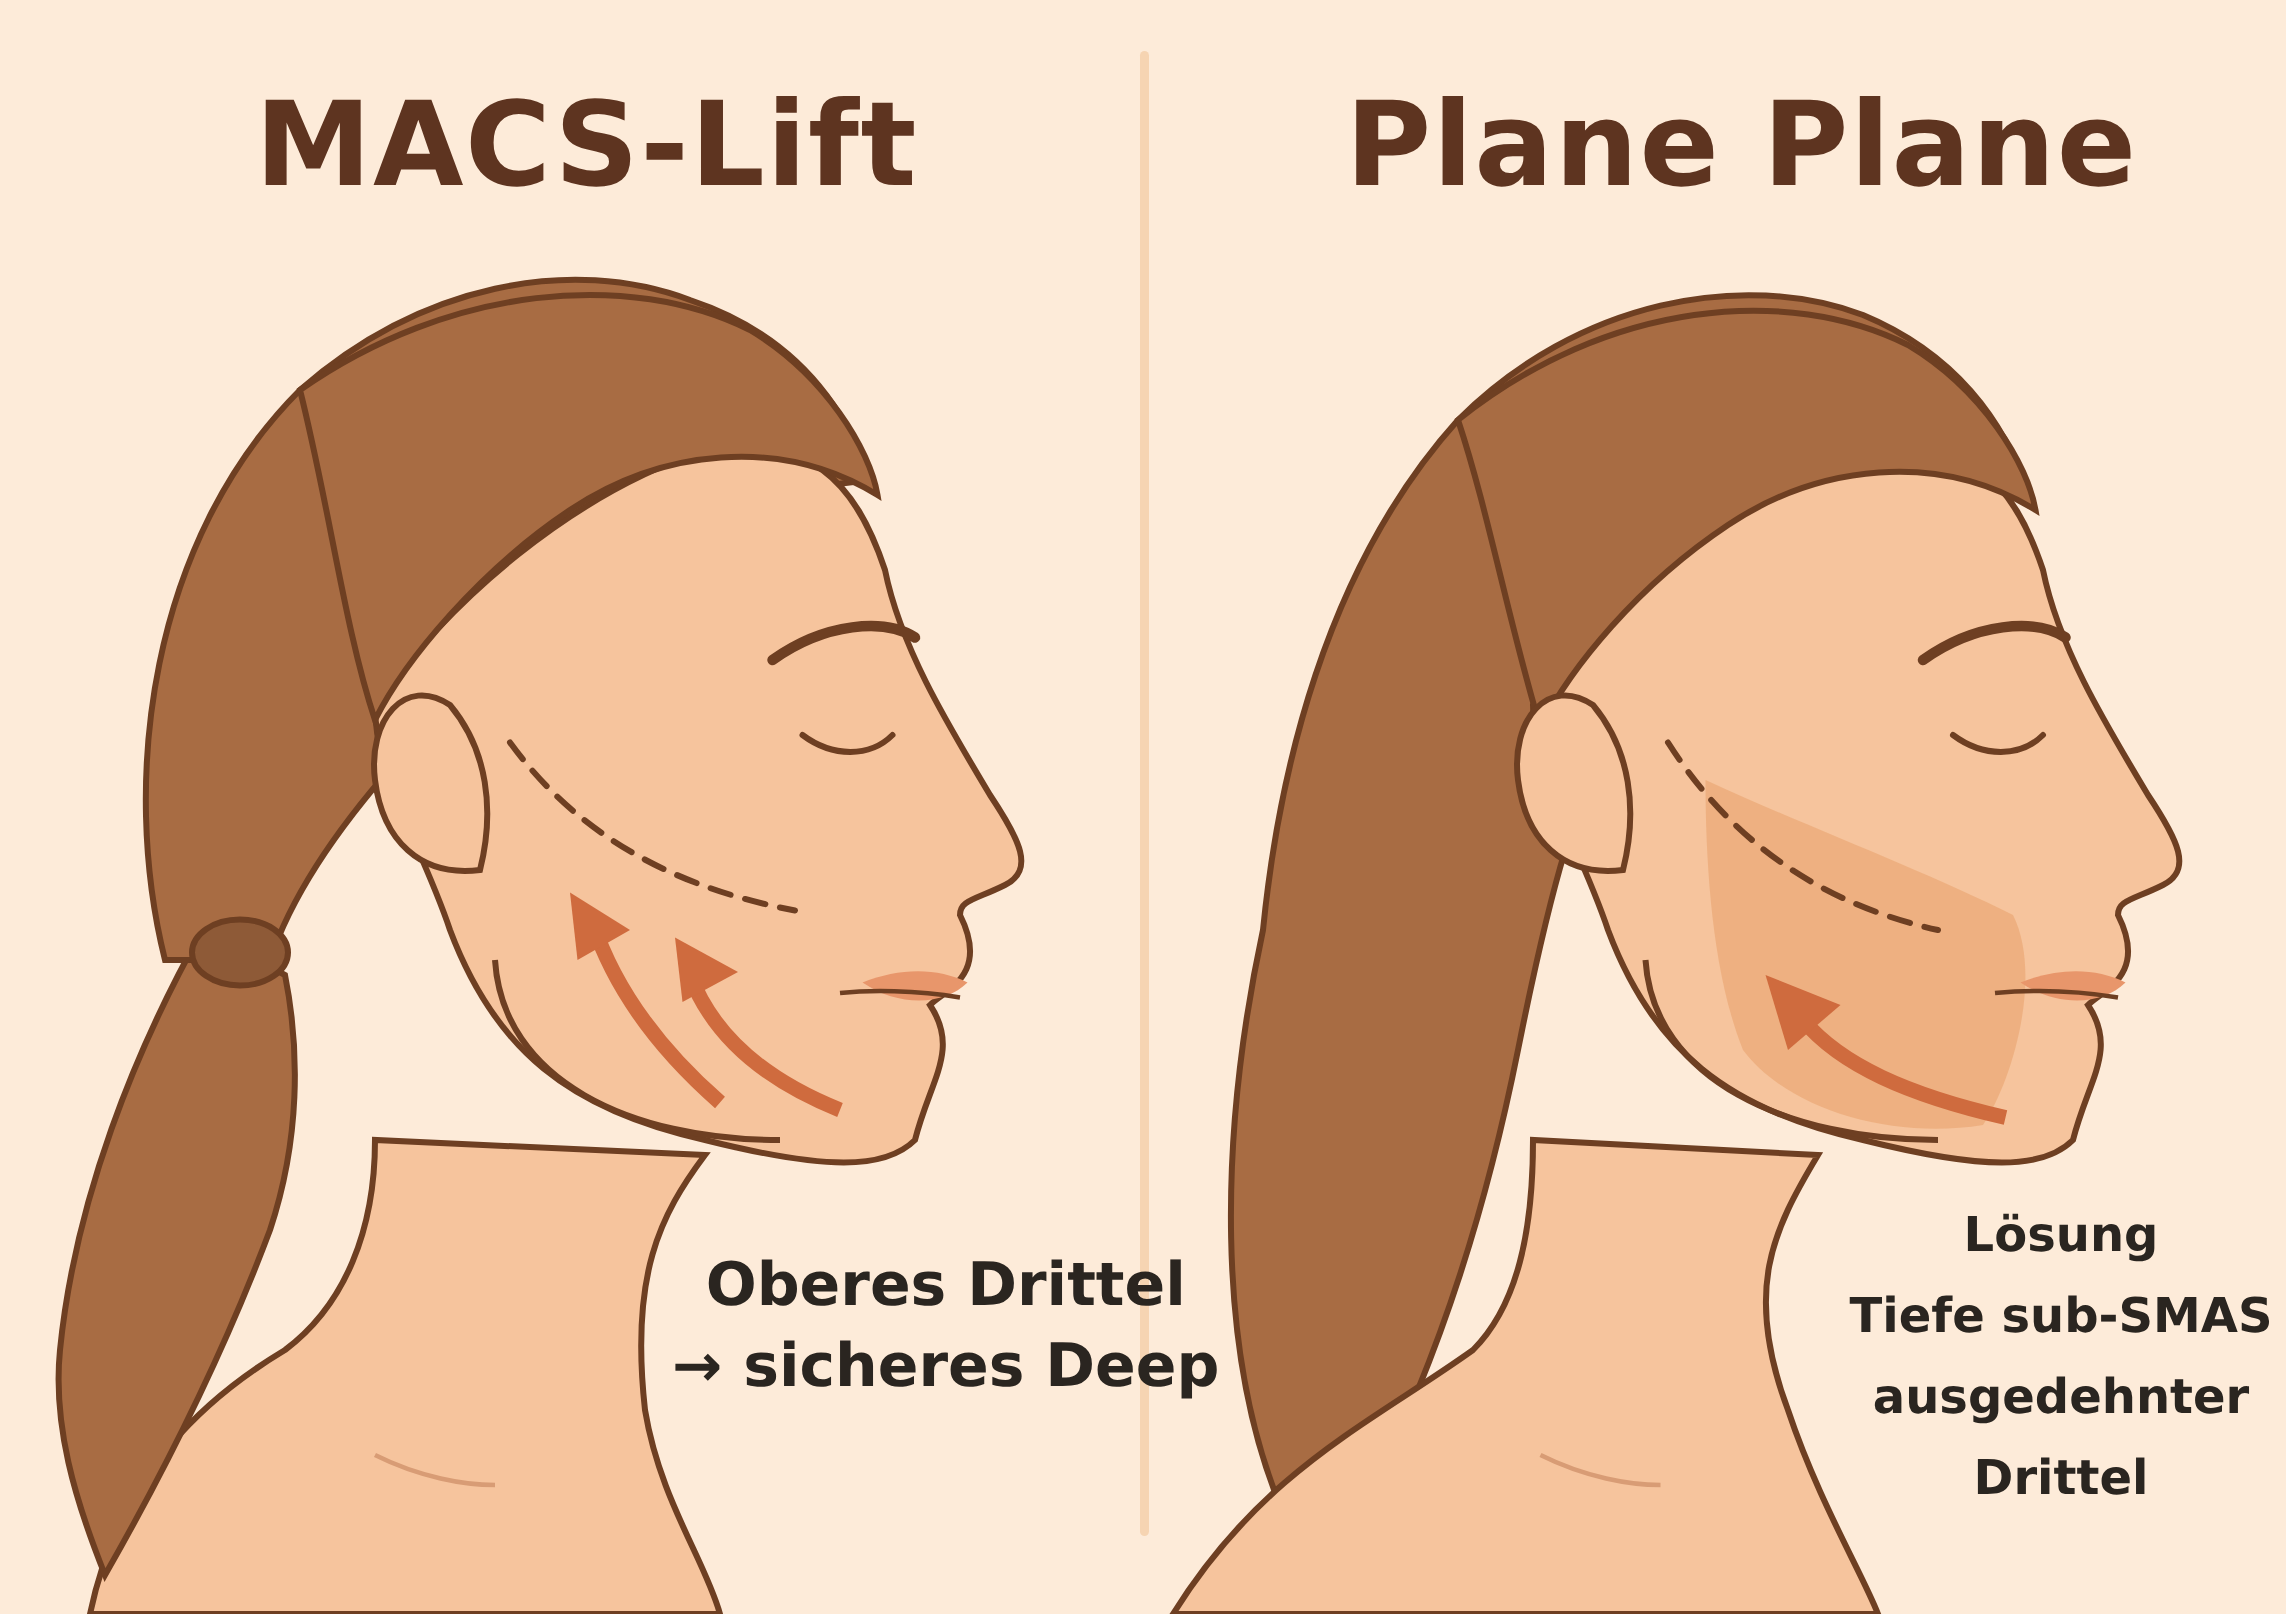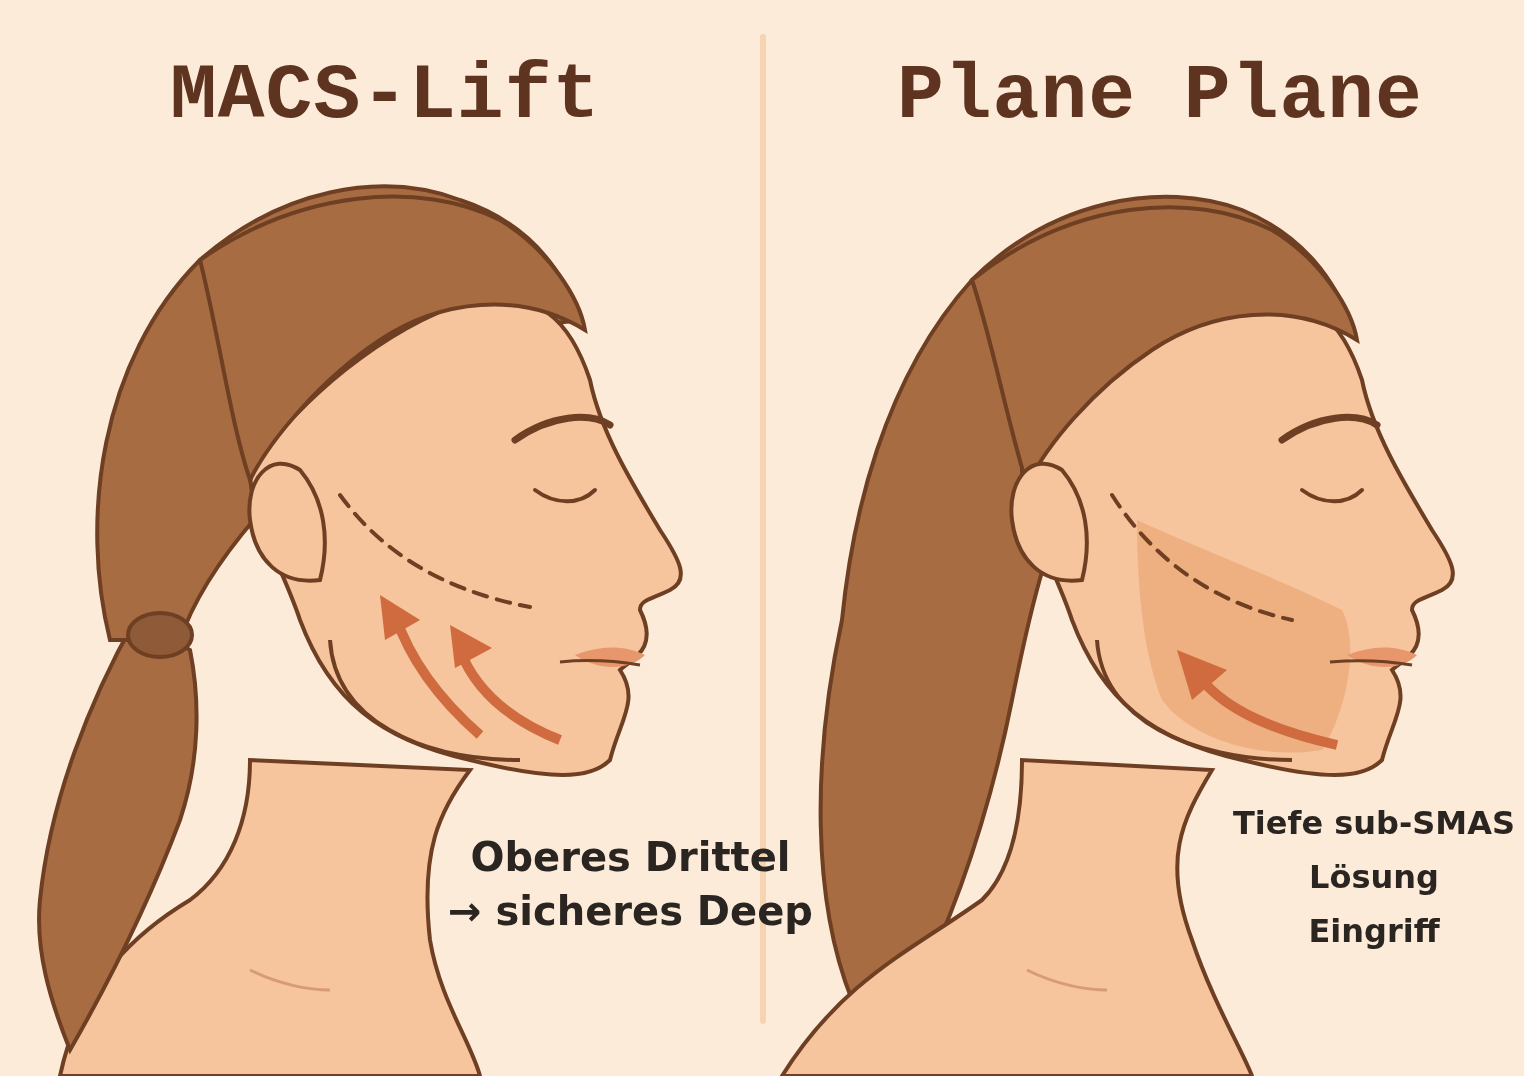--- a/index.html
+++ b/index.html
@@ -1,21 +1,21 @@
 <!DOCTYPE html>
 <html><head>
 <meta charset="utf-8">
 <style>
   html, body { margin:0; padding:0; }
   body { width:1524px; height:1076px; background:#fdebd9; position:relative; overflow:hidden; font-family:"DejaVu Sans","Liberation Sans",sans-serif; }
   .panel { position:absolute; top:0; height:1076px; }
   .panel-left { left:0; width:762px; }
   .panel-right { left:762px; width:762px; }
   .divider { position:absolute; left:760px; top:34px; width:6px; height:990px; background:#f6d4b2; border-radius:3px; }
-  .title { position:absolute; top:52px; font-weight:bold; font-size:78px; color:#5e3420; letter-spacing:1px; white-space:nowrap;font-family:Liberation Mono, monospace; }
+  .title { position:absolute; top:52px; font-weight:bold; font-size:78px; color:#5e3420; letter-spacing:1px; white-space:nowrap; }
   .title-left { left:170px; }
   .title-right { left:135px; }
   .illustration { position:absolute; left:0; top:0; }
   .caption { position:absolute; font-weight:bold; color:#2a2520; text-align:center; font-size:40px; line-height:54px; white-space:nowrap; }
   .caption-left { left:448px; top:830px; }
   .caption-right { left:462px; top:796px; width:300px; font-size:32px; line-height:54px; }
   .caption div { display:block; }
 </style>
 </head>
 <body>
@@ -88,17 +88,18 @@
 
     <path d="M350 495 C385 550 440 600 530 620" fill="none" stroke="#6e3f22" stroke-width="4" stroke-dasharray="14 10" stroke-linecap="round"></path>
 
     <path d="M575 745 C510 730 465 710 440 680" fill="none" stroke="#cf6b3e" stroke-width="10"></path>
     <polygon points="415,650 465,670 430,700" fill="#cf6b3e"></polygon>
 
     <path d="M265 970 C295 985 325 990 345 990" fill="none" stroke="#d89c75" stroke-width="3"></path>
   </svg>
   <div class="title title-right">Plane Plane</div>
   <div class="caption caption-right">
+    <div>Lösung</div>
     <div>Tiefe sub-SMAS</div>
-    <div>Lösung</div>
-    <div>Eingriff</div>
+    <div>ausgedehnter</div>
+    <div>Drittel</div>
   </div>
 </div>
 
 </body></html>

